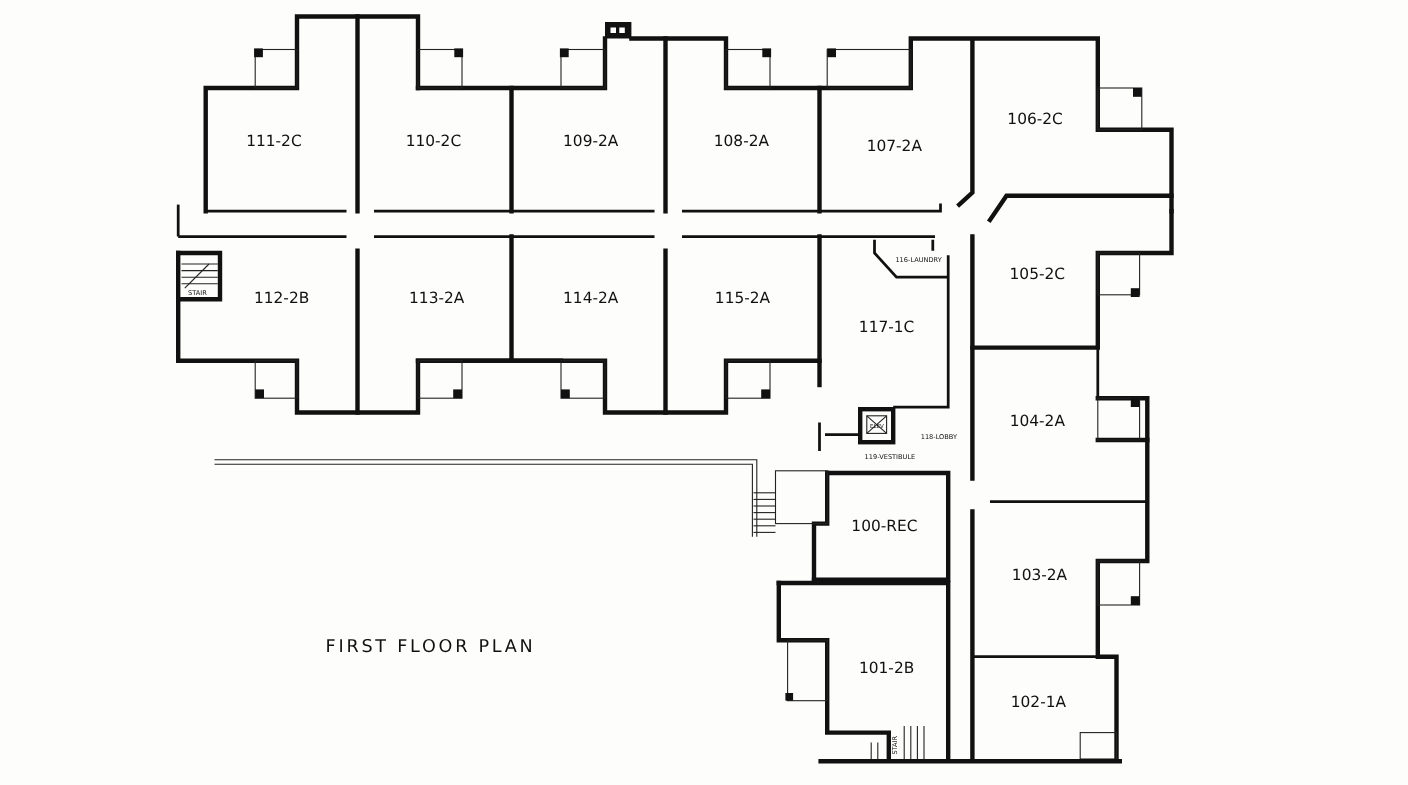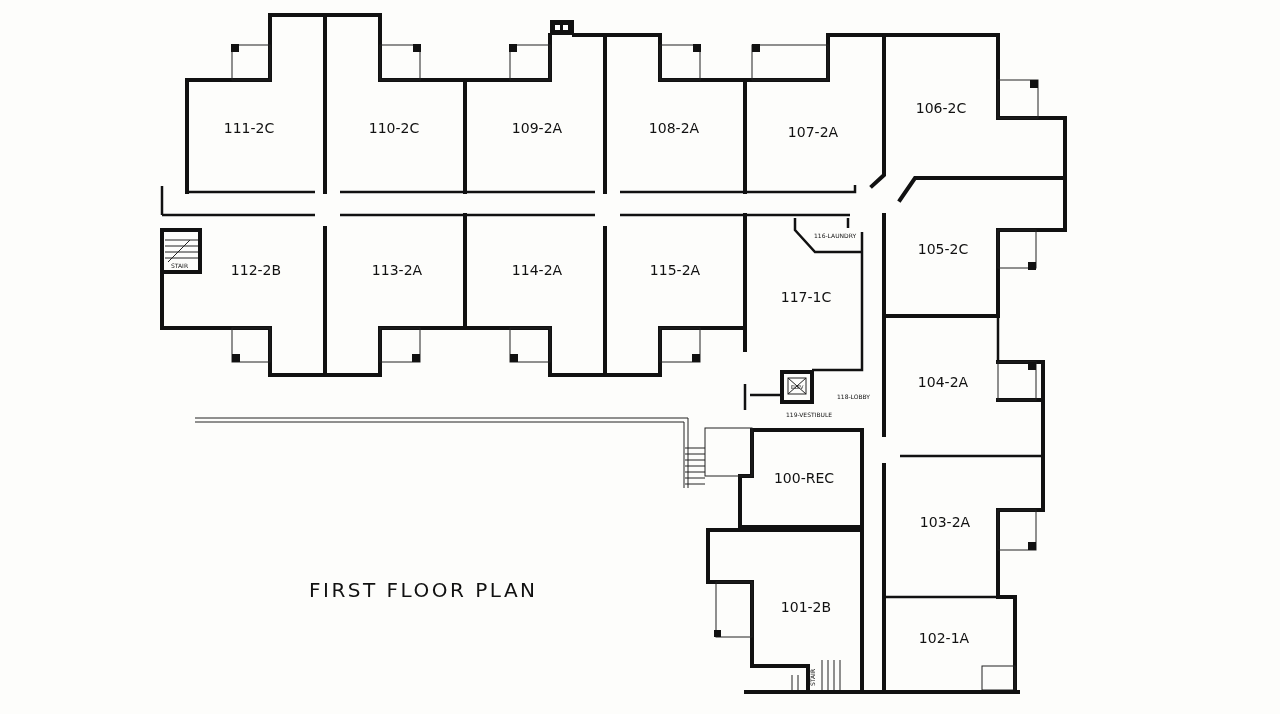--- a/index.html
+++ b/index.html
@@ -3,21 +3,21 @@
 <meta charset="utf-8">
 <style>
   html,body{margin:0;padding:0;background:#fdfdfb;}
   body{width:1280px;height:714px;overflow:hidden;position:relative;font-family:"DejaVu Sans",sans-serif;}
   svg{position:absolute;left:0;top:0;}
   .w{stroke:#111;stroke-width:4;fill:none;stroke-linecap:square;}
   .wt{stroke:#111;stroke-width:2.5;fill:none;}
   .t{stroke:#222;stroke-width:1;fill:none;}
   .room{font-family:"DejaVu Sans",sans-serif;font-size:14px;fill:#111;text-anchor:middle;}
   .small{font-family:"DejaVu Sans",sans-serif;font-size:6px;fill:#111;}
-  .title{position:absolute;left:309px;top:578px;font-size:20px;letter-spacing:2.5px;color:#111;font-family:"DejaVu Sans",sans-serif;}
+  .title{position:absolute;left:296px;top:578px;font-size:16px;letter-spacing:2.5px;color:#111;font-family:"DejaVu Sans",sans-serif;}
 </style>
 </head>
 <body>
 
 <svg width="1280" height="714" viewBox="0 0 1280 714">
 
   <g>
     <path class="w" d="M187,192 L187,80 L270,80 L270,15 L380,15 L380,80"></path>
     <path class="w" d="M380,80 L465,80 L465,192"></path>
     <path class="w" d="M465,80 L550,80 L550,35"></path>

